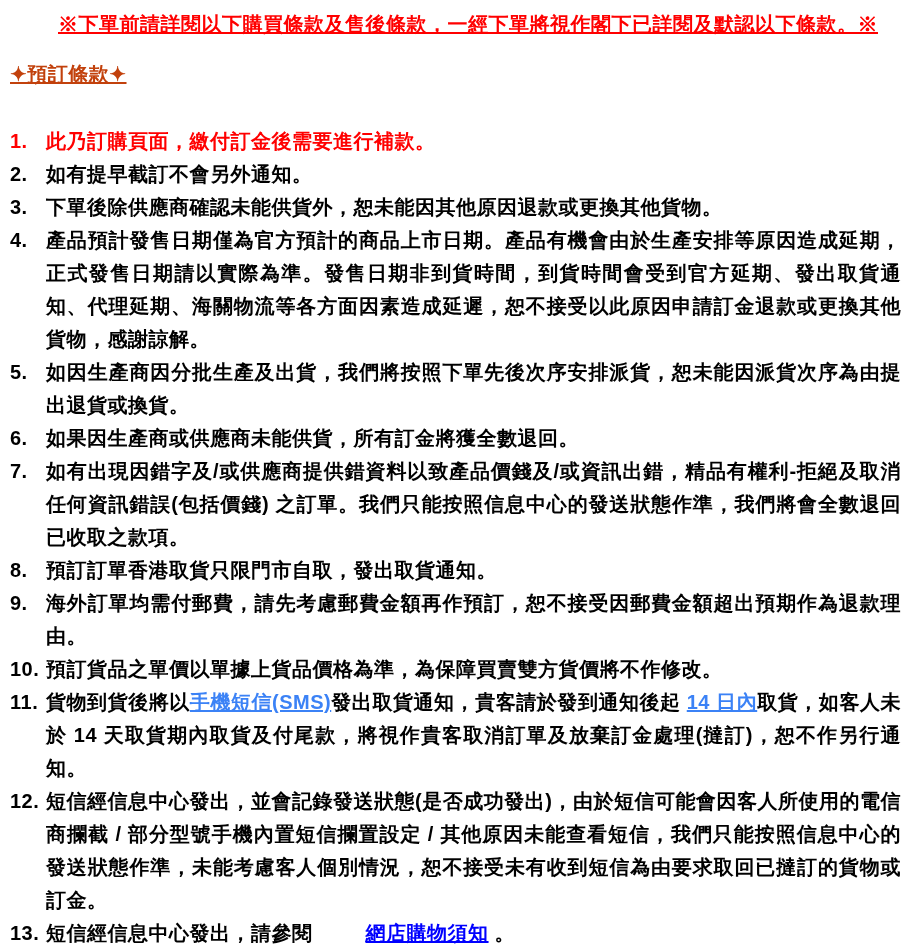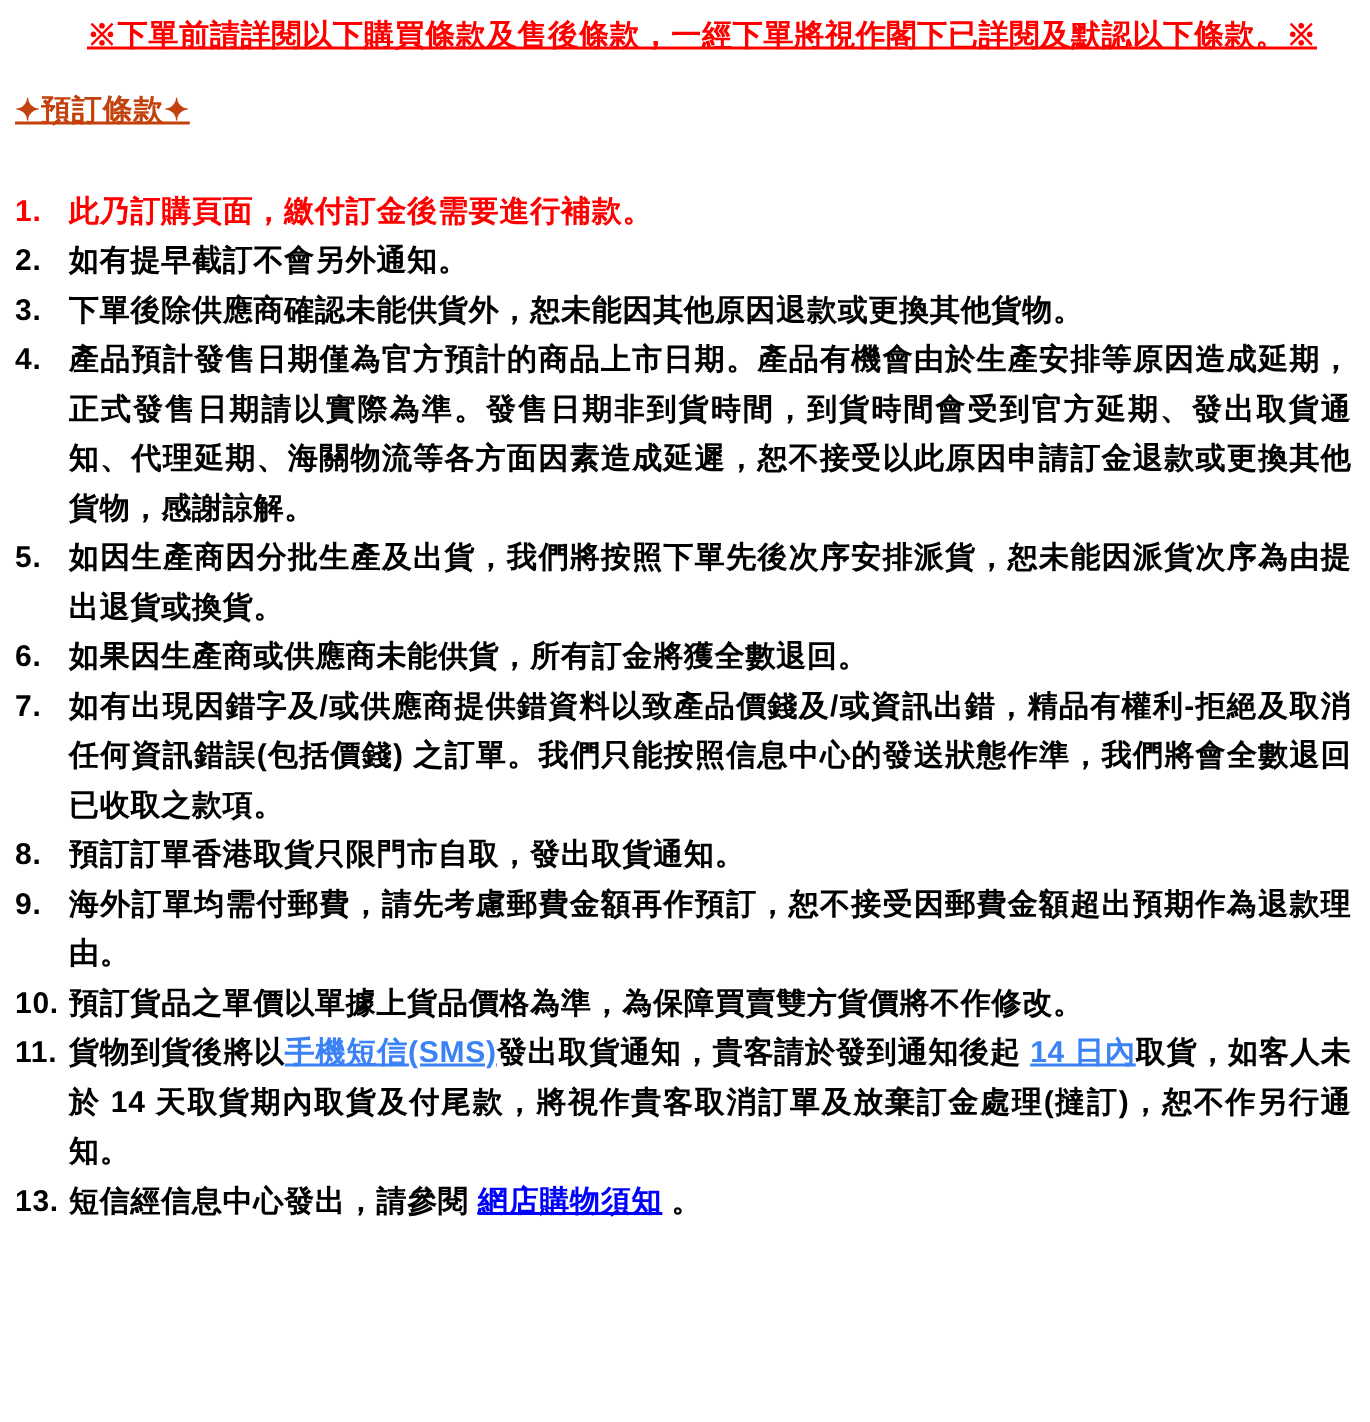--- a/index.html
+++ b/index.html
@@ -55,20 +55,21 @@
   }
   .red-text { color: #ff0000; }
   .red-em {
     color: #3b82f6;
     text-decoration: underline;
   }
   .shop-link {
     color: #0000ff;
     text-decoration: underline;
     cursor: pointer;
+    margin-left: 47px;
   }
 </style>
 </head>
 <body>
 
 <div class="page">
 
   <div class="warning">※下單前請詳閱以下購買條款及售後條款，一經下單將視作閣下已詳閱及默認以下條款。※</div>
 
   <div class="title-row"><span class="section-title">✦預訂條款✦</span></div>
@@ -123,20 +124,24 @@
     <div class="term">
       <span class="num">10.</span>
       <span class="txt">預訂貨品之單價以單據上貨品價格為準，為保障買賣雙方貨價將不作修改。</span>
     </div>
 
     <div class="term">
       <span class="num">11.</span>
       <span class="txt"><span>貨物到貨後將以</span><span class="red-em">手機短信(SMS)</span><span>發出取貨通知，貴客請於發到通知後起 </span><span class="red-em">14 日內</span><span>取貨，如客人未於 14 天取貨期內取貨及付尾款，將視作貴客取消訂單及放棄訂金處理(撻訂)，恕不作另行通知。</span></span>
     </div>
 
+    <div class="term">
+      <span class="num">12.</span>
+      <span class="txt">短信經信息中心發出，並會記錄發送狀態(是否成功發出)，由於短信可能會因客人所使用的電信商攔截 / 部分型號手機內置短信攔置設定 / 其他原因未能查看短信，我們只能按照信息中心的發送狀態作準，未能考慮客人個別情況，恕不接受未有收到短信為由要求取回已撻訂的貨物或訂金。</span>
+    </div>
 
     <div class="term">
       <span class="num">13.</span>
       <span class="txt"><span>短信經信息中心發出，請參閱 </span><a class="shop-link">網店購物須知</a><span> 。</span></span>
     </div>
 
   </div>
 </div>
 
 </body></html>

